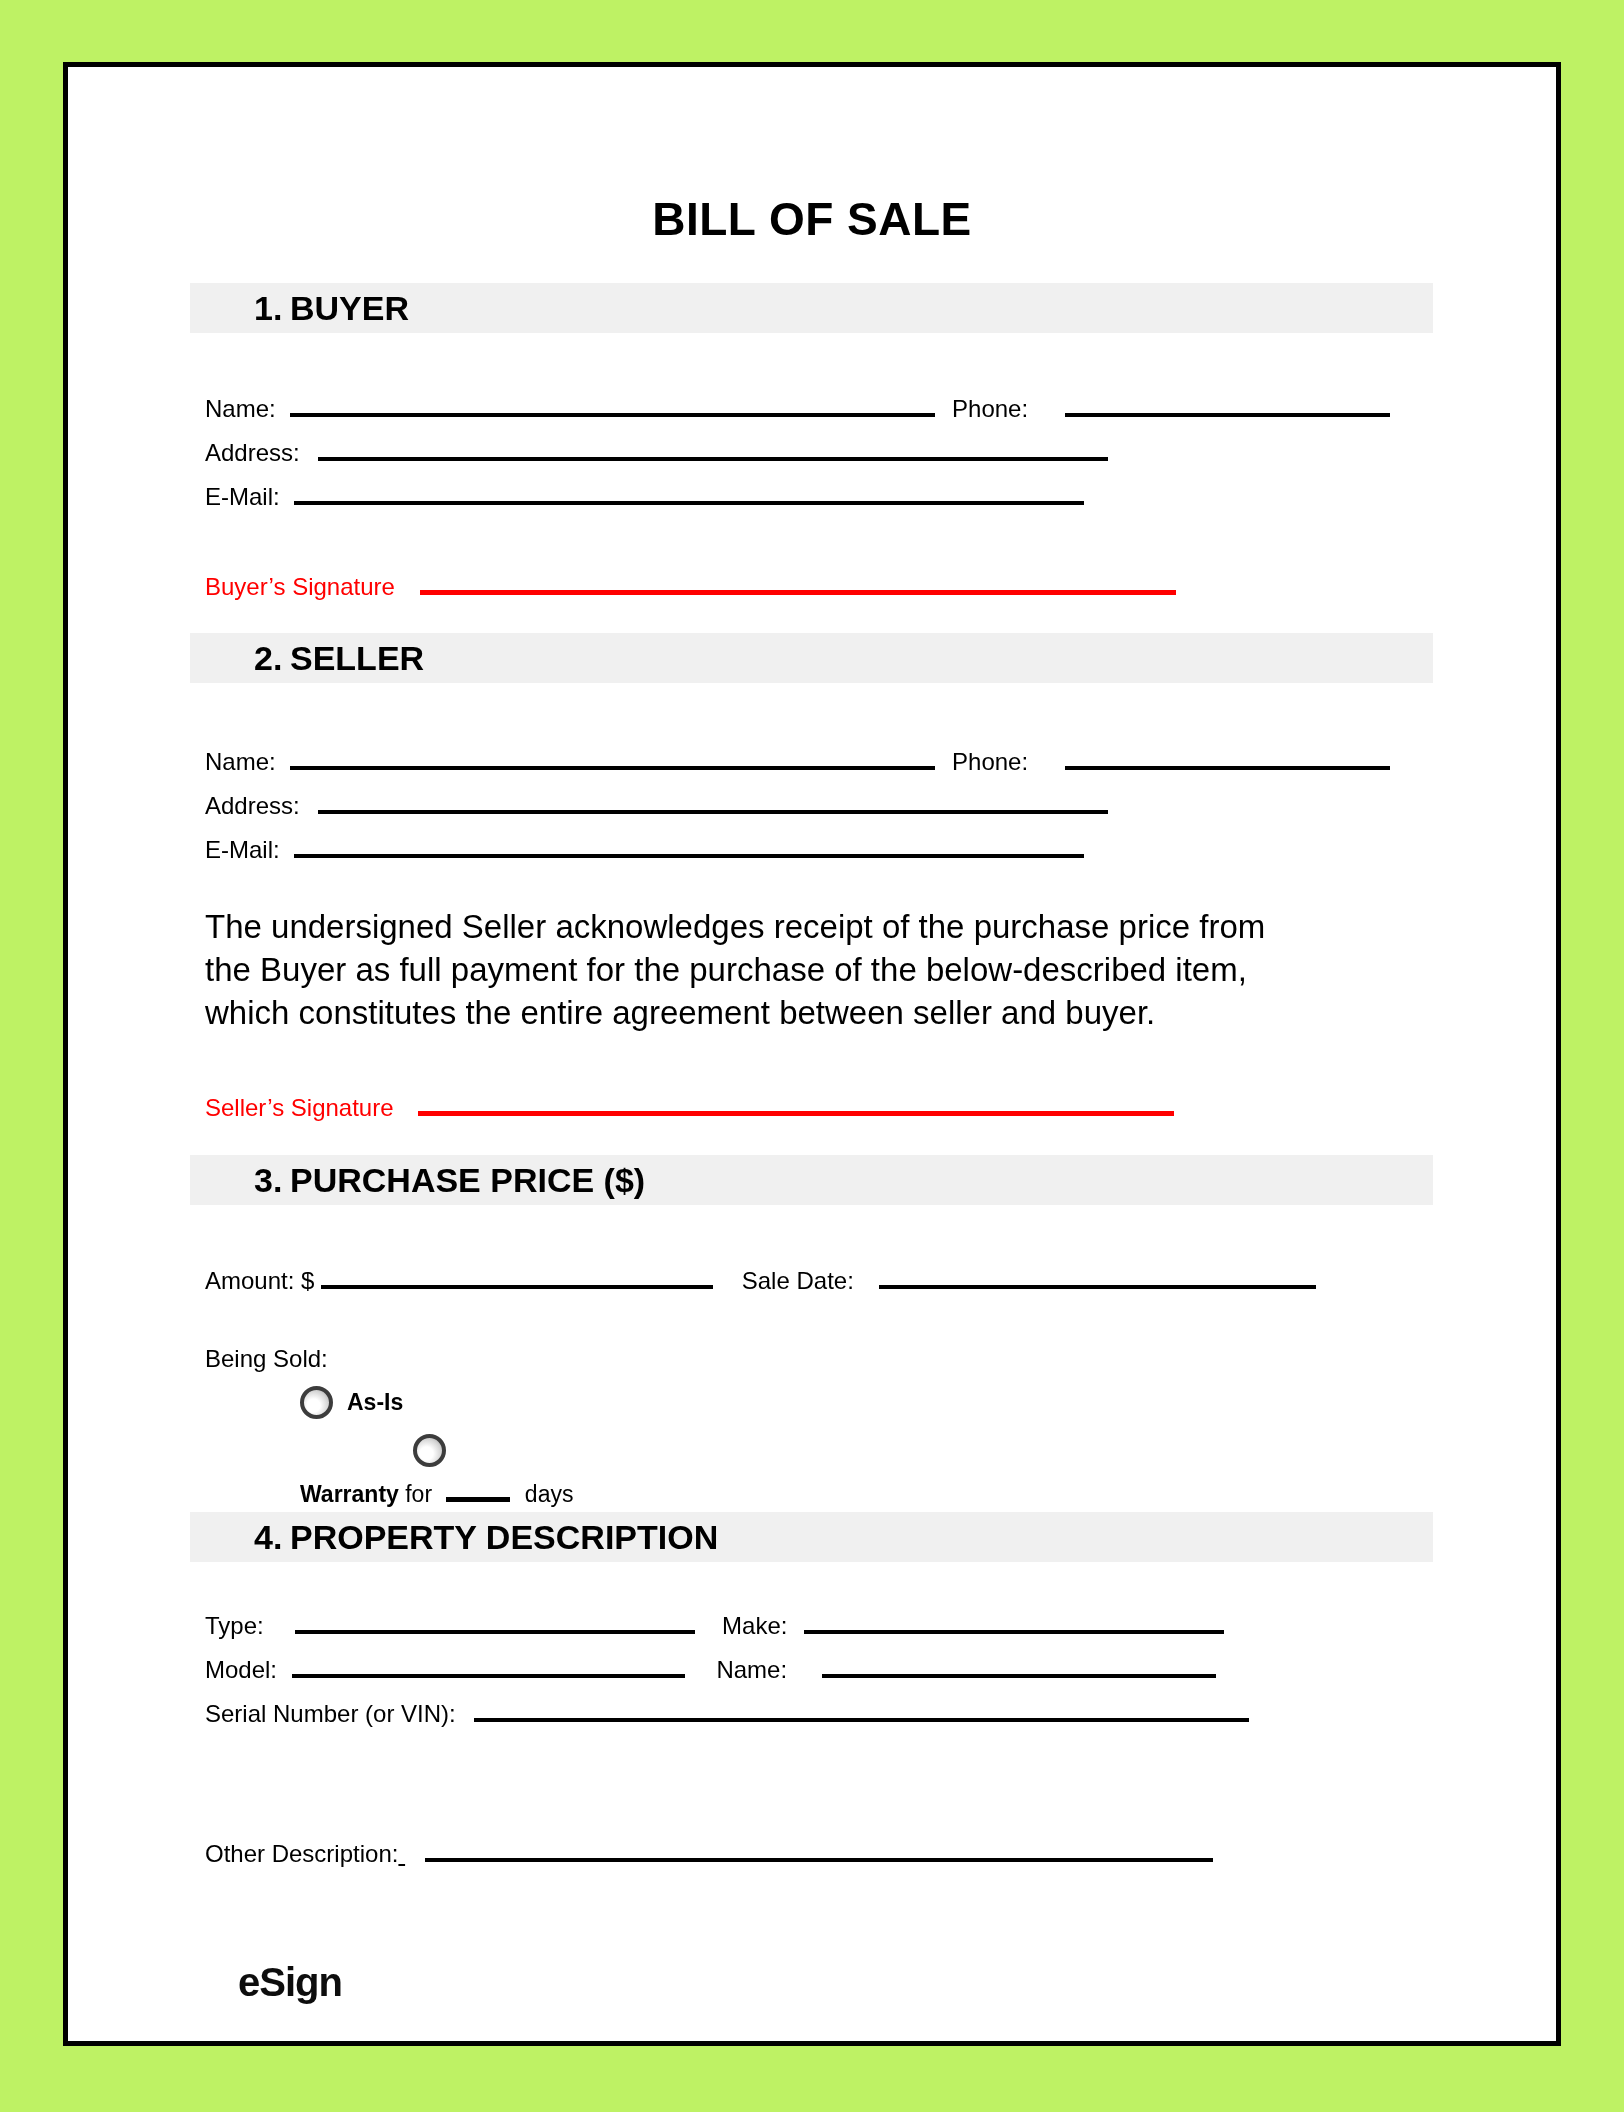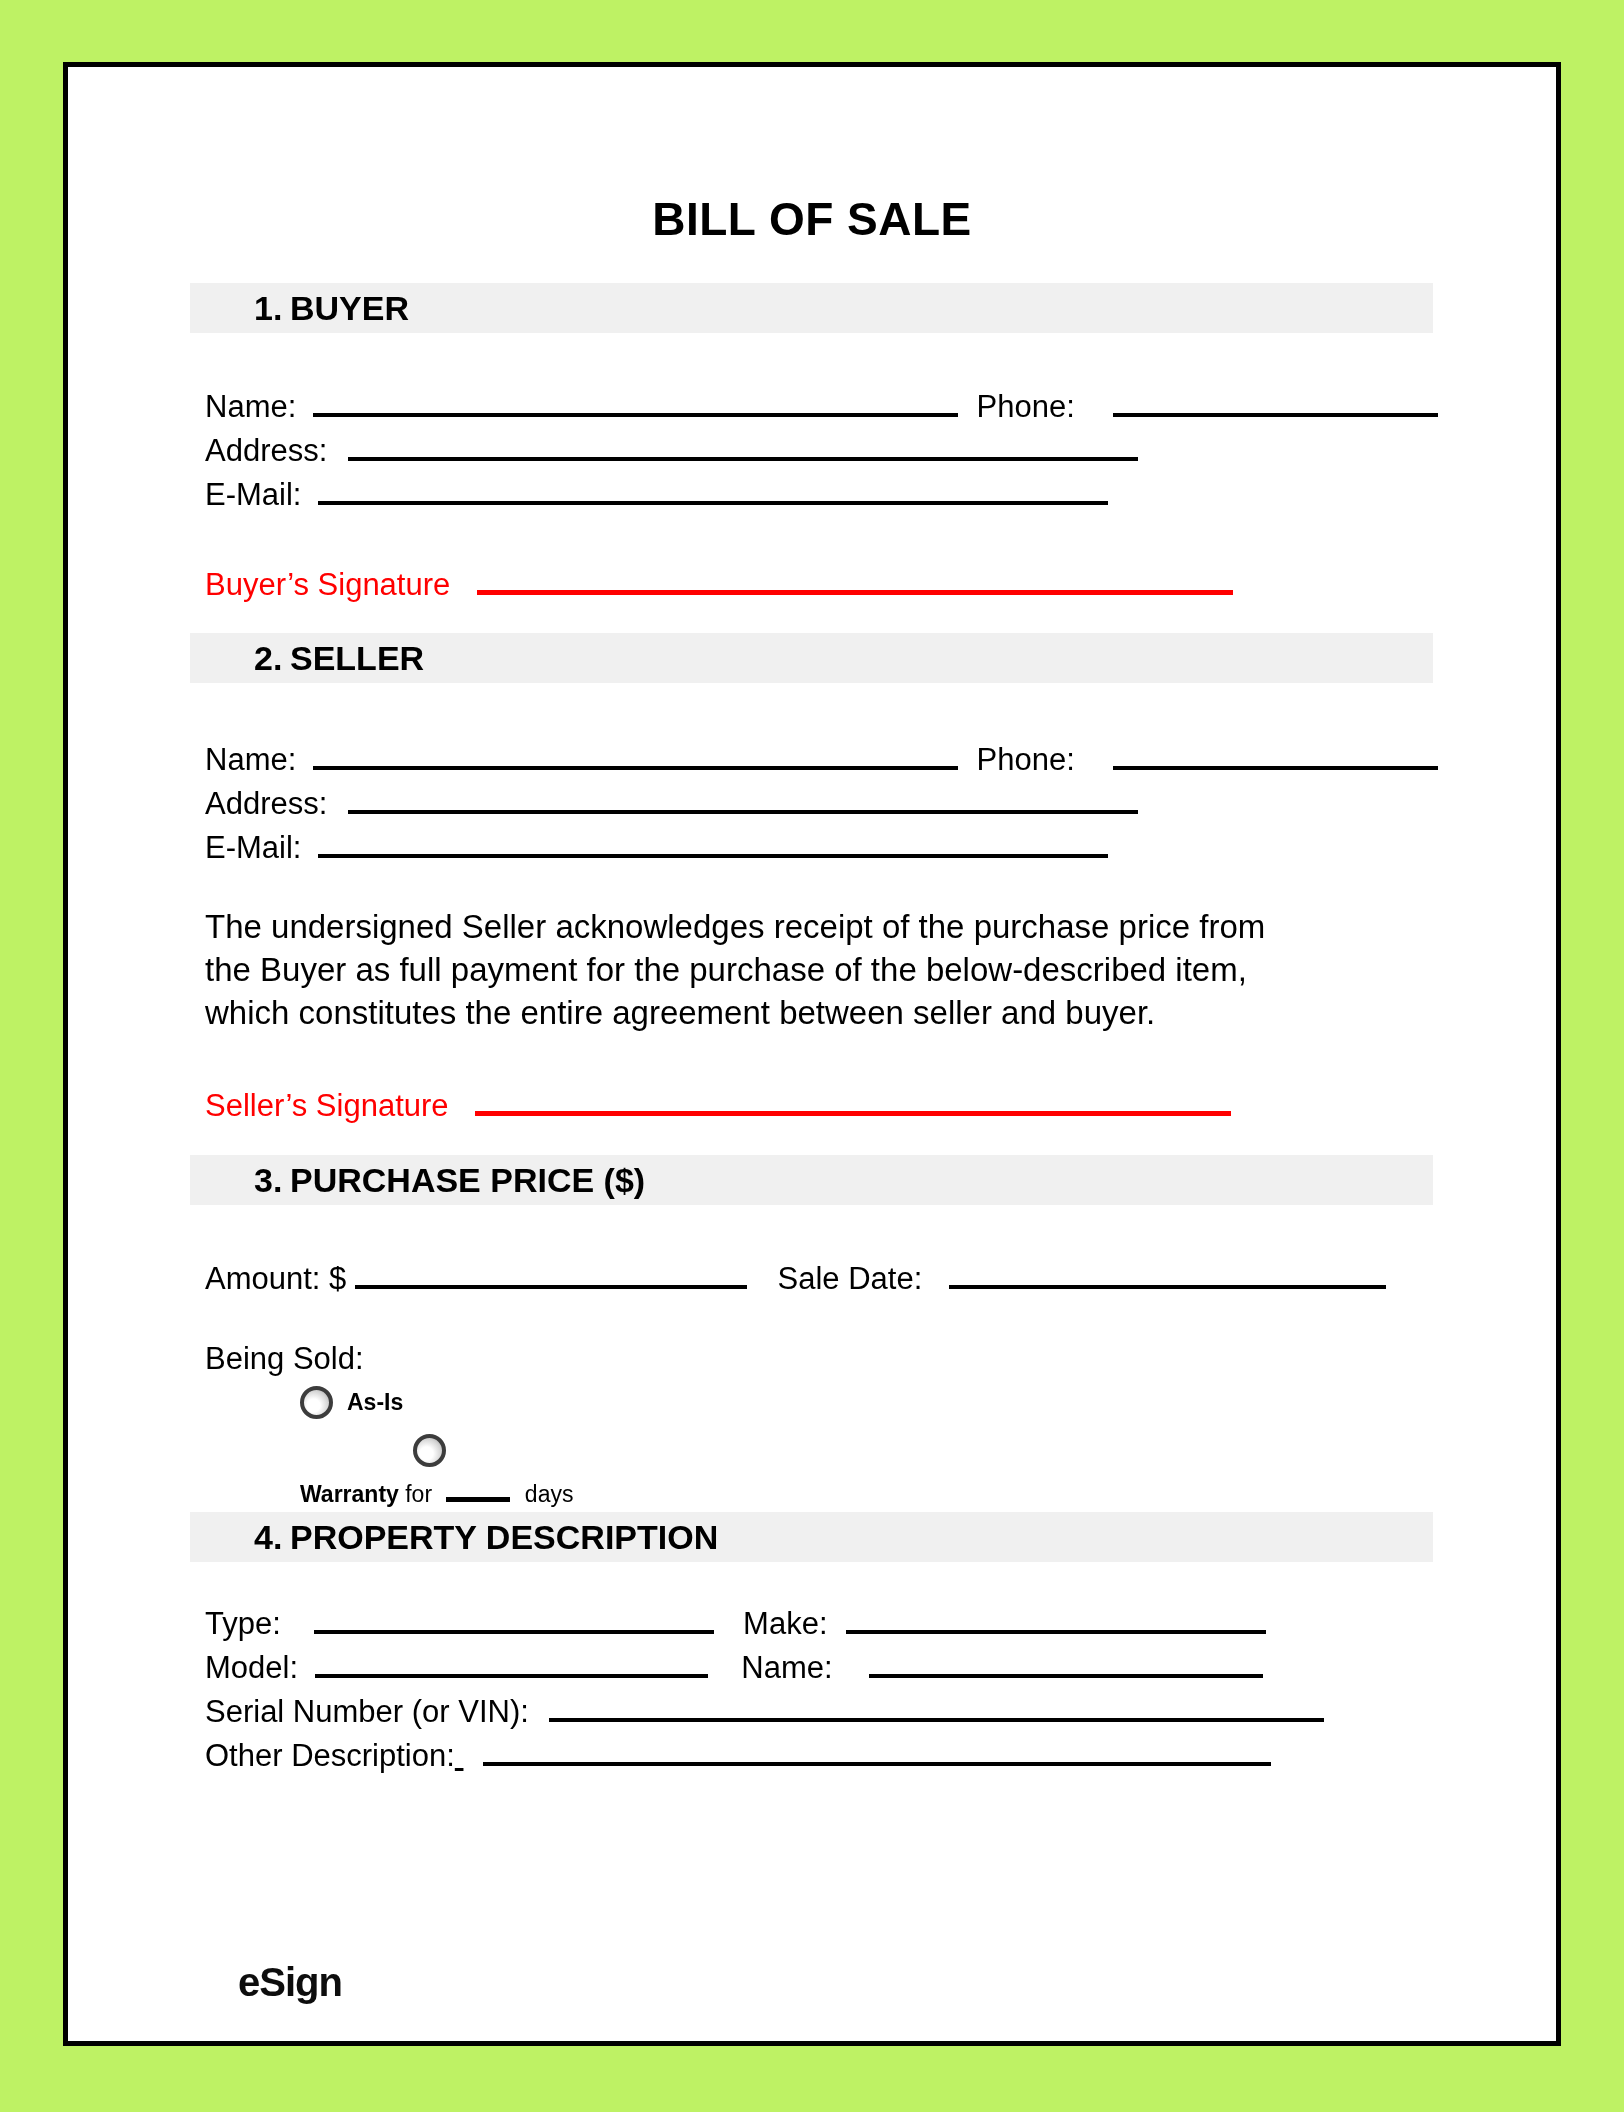--- a/index.html
+++ b/index.html
@@ -25,21 +25,21 @@
   }
   .section-bar{
     position:absolute;left:190px;width:1243px;height:50px;
     background:#f0f0f0;
     display:flex;align-items:center;
     font-size:34px;font-weight:bold;
   }
   .sec-num{display:inline-block;margin-left:64px;min-width:36px;}
   .row{
     position:absolute;left:205px;
-    font-size:31px;line-height:38px;
+    font-size:24px;line-height:38px;
     white-space:nowrap;
   }
   .lbl{display:inline-block;}
   .blank{
     display:inline-block;
     border-bottom:4px solid #000;
     height:30px;
     vertical-align:baseline;
   }
   .red{color:#ff0000;}
@@ -186,19 +186,19 @@
     <span class="blank ml8" style="width:393px;"></span>
     <span class="lbl ml25">Name:</span>
     <span class="blank ml28" style="width:394px;"></span>
   </div>
 
   <div class="row" style="top:1688px;">
     <span class="lbl">Serial Number (or VIN):</span>
     <span class="blank ml12" style="width:775px;"></span>
   </div>
 
-  <div class="row" style="top:1732px;text-decoration:underline;">
+  <div class="row" style="top:1828px;text-decoration:underline;">
     <span class="lbl">Other Description:</span>
     <span class="blank ml20" style="width:788px;"></span>
   </div>
 
   <div class="brand">eSign</div>
 </div>
 
 </body></html>

